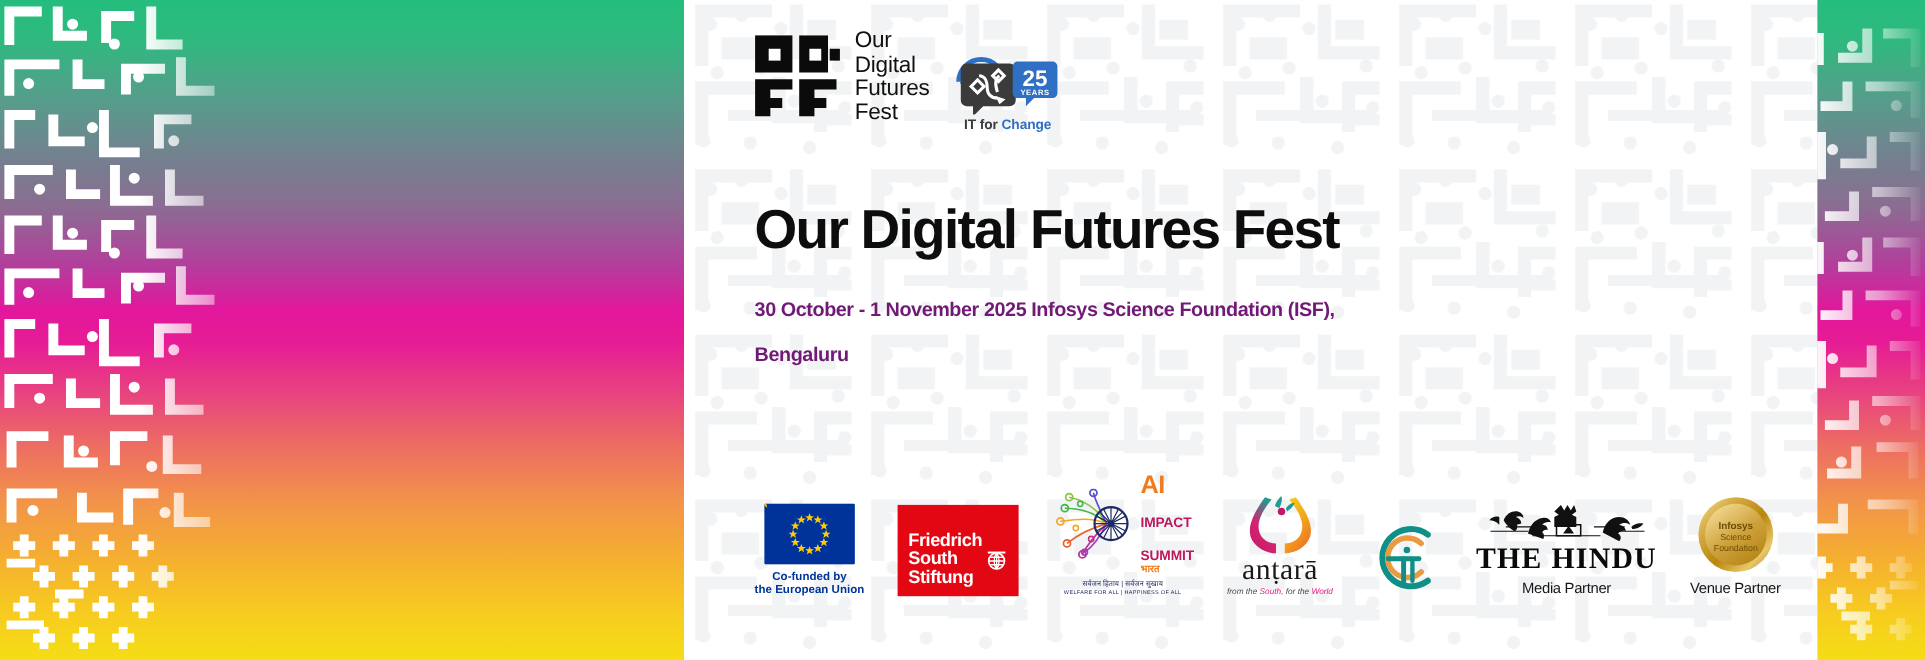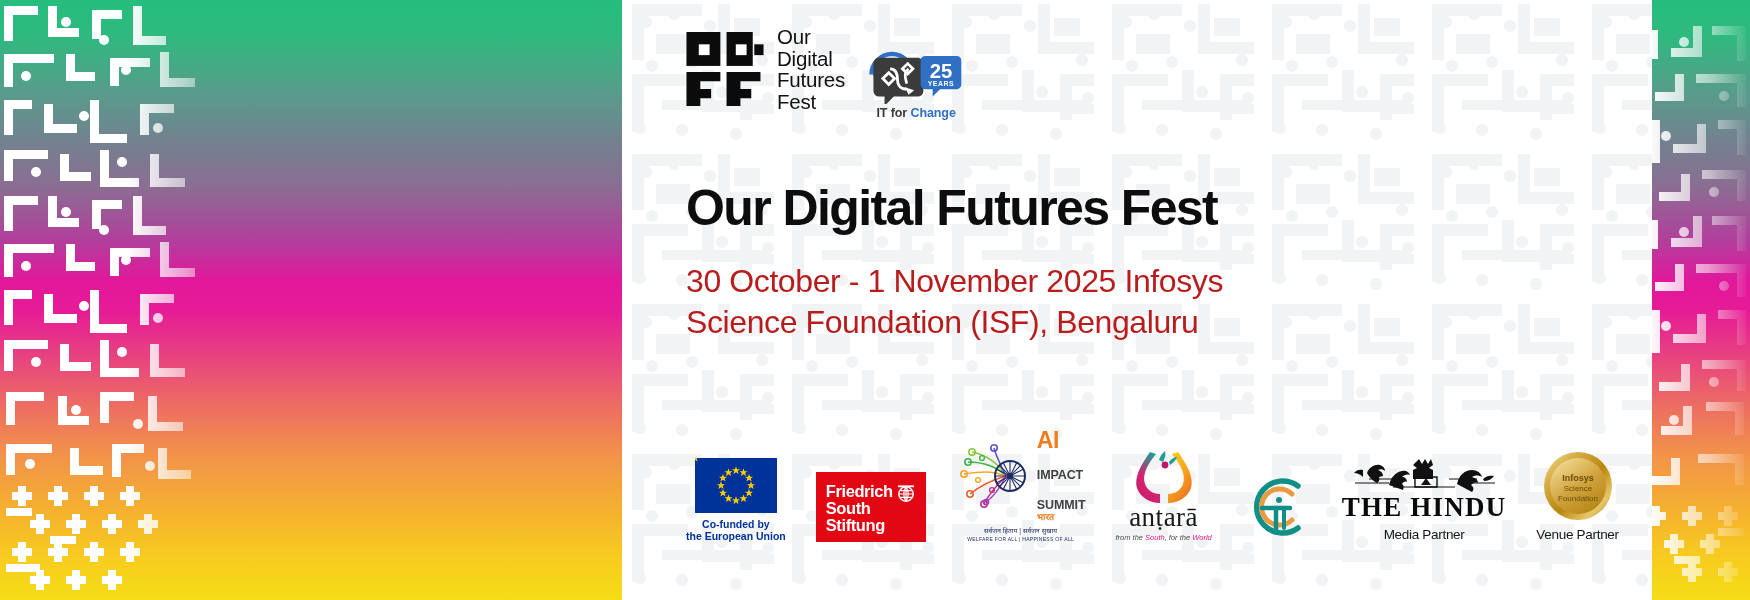--- a/index.html
+++ b/index.html
@@ -40,40 +40,40 @@
     font-weight:500;color:#111;letter-spacing:-0.2px;}
   .odff-word span{display:block;}
   .iftc{display:flex;flex-direction:column;align-items:center;padding-top:4px;}
   .iftc-mark{width:98px;height:74px;display:block;}
   .iftc-text{font-size:12.5px;font-weight:700;letter-spacing:-0.1px;margin-top:2px;color:#3a3a3a;}
   .iftc-text .c{color:#2f6fc4;}
 
   
   .headline{margin-top:52px;font-size:50px;line-height:1.05;font-weight:700;
     color:#0d0d0d;letter-spacing:-1.6px;}
-  .subline{margin-top:26px;font-size:32px;line-height:41px;color:#b91c1c;
-    font-weight:400;letter-spacing:-0.4px;max-width:560px;}
+  .subline{margin-top:26px;font-size:18px;line-height:41px;color:#701a75;
+    font-weight:700;letter-spacing:-0.4px;max-width:560px;}
 
   
   .partners{position:absolute;left:64px;bottom:58px;display:flex;align-items:flex-end;gap:30px;z-index:3;}
   .plogo{display:flex;flex-direction:column;align-items:center;}
 
   .eu-flag{width:82px;height:55px;background:#00339a;display:block;border-radius:1px;}
   .eu-cap{margin-top:5px;font-size:10.5px;font-weight:700;color:#00339a;text-align:center;line-height:12px;}
 
-  .fes{background:#e30613;padding:11px 10px 8px 10px;display:flex;}
+  .fes{background:#e30613;padding:24px 10px 8px 10px;display:flex;align-items:center;}
   .fes-txt{color:#fff;font-weight:700;font-size:16.5px;line-height:17px;letter-spacing:-0.4px;}
   .fes-txt span{display:block;}
   .fes-globe{margin-left:3px;}
 
   .ai-wrap{display:flex;flex-direction:column;align-items:center;}
   .ai-main{display:flex;align-items:center;gap:7px;}
   .ai-words{display:flex;flex-direction:column;line-height:1;}
   .ai-big{font-size:23px;font-weight:800;color:#f07c1f;letter-spacing:-0.5px;}
-  .ai-sm{font-size:12.5px;font-weight:700;color:#404040;letter-spacing:-0.1px;line-height:14px;margin-top:16px;}
+  .ai-sm{font-size:12.5px;font-weight:700;color:#be185d;letter-spacing:-0.1px;line-height:14px;margin-top:16px;}
   .ai-hin{font-size:9px;font-weight:700;color:#f07c1f;margin-top:1px;}
   .ai-tag1{font-size:6.5px;color:#1d2b63;margin-top:4px;letter-spacing:0.1px;}
   .ai-tag2{font-size:5px;color:#1d2b63;letter-spacing:0.3px;margin-top:1px;}
 
   .ant-word{font-family:"Liberation Serif",serif;font-size:27px;color:#1a1a1a;line-height:27px;letter-spacing:0.5px;margin-top:-2px;}
   .ant-tag{font-size:7.5px;color:#4a4a4a;margin-top:2px;font-style:italic;}
   .ant-tag .s{color:#e2177f;}
   .ant-tag .w{color:#e2177f;}
 
   .cet-wrap{display:flex;align-items:center;gap:10px;}

